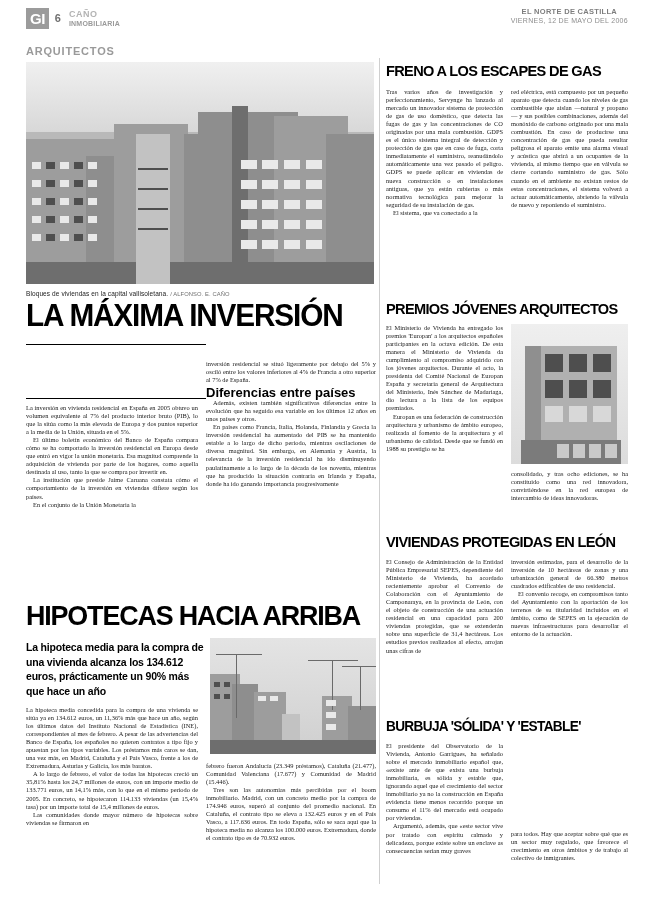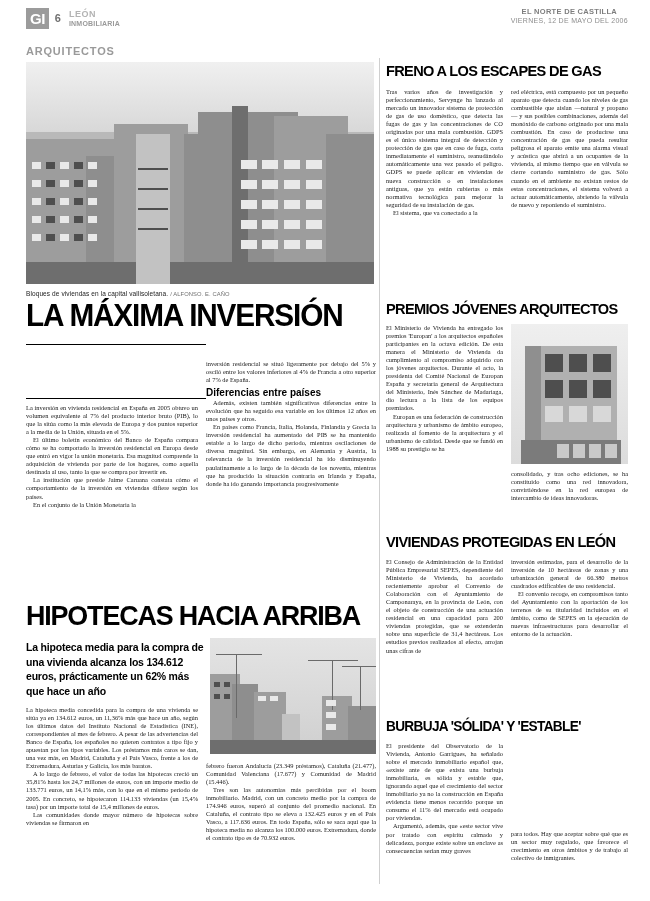--- a/index.html
+++ b/index.html
@@ -205,38 +205,38 @@
     hyphens: auto;
   }
   .col p {
     margin: 0;
     text-indent: 0;
   }
   .col p + p { text-indent: 7px; }
   .subhead {
     font-family: "Liberation Sans", sans-serif;
     font-weight: bold;
-    font-size: 10px;
+    font-size: 13px;
     line-height: 11px;
     color: #000;
     margin: 3px 0 1px 0 !important;
     text-indent: 0 !important;
   }
 </style>
 </head>
 <body>
 
 <div class="page">
 
   <div class="masthead">
     <div class="logo-block">
       <div class="logo-gi">GI</div>
       <div class="logo-page">6</div>
       <div class="logo-words">
-        <div class="logo-guia">LEÓN</div>
+        <div class="logo-guia">CAÑO</div>
         <div class="logo-inmo">INMOBILIARIA</div>
       </div>
     </div>
     <div class="masthead-right">
       <div class="mh-title">EL NORTE DE CASTILLA</div>
       <div class="mh-date">VIERNES, 12 DE MAYO DEL 2006</div>
     </div>
   </div>
 
   <div class="section-label">ARQUITECTOS</div>
@@ -342,21 +342,21 @@
 
   <div class="col" style="left:206px; top:360px; width:170px;">
     <p>inversión residencial se situó ligeramente por debajo del 5% y osciló entre los valores inferiores al 4% de Francia a otro superior al 7% de España.</p>
     <p class="subhead">Diferencias entre países</p>
     <p>Además, existen también significativas diferencias entre la evolución que ha seguido esa variable en los últimos 12 años en unos países y otros.</p>
     <p>En países como Francia, Italia, Holanda, Finlandia y Grecia la inversión residencial ha aumentado del PIB se ha mantenido estable a lo largo de dicho período, mientras oscilaciones de diversa magnitud. Sin embargo, en Alemania y Austria, la relevancia de la inversión residencial ha ido disminuyendo paulatinamente a lo largo de la década de los noventa, mientras que ha producido la situación contraria en Irlanda y España, donde ha ido ganando importancia progresivamente</p>
   </div>
 
   <h1 class="head-main" style="left:26px; top:600px; width:352px; font-size:28px;">HIPOTECAS HACIA ARRIBA</h1>
 
-  <div class="standfirst" style="left:26px; top:640px; width:178px;">La hipoteca media para la compra de una vivienda alcanza los 134.612 euros, prácticamente un 62% más que hace un año</div>
+  <div class="standfirst" style="left:26px; top:640px; width:178px;">La hipoteca media para la compra de una vivienda alcanza los 134.612 euros, prácticamente un 90% más que hace un año</div>
 
   <div class="photo" style="left:210px; top:638px; width:166px; height:116px;">
     <div class="sky" style="height:116px; background:linear-gradient(#e4e4e4,#cfcfcf);"></div>
     <div class="bld l" style="left:0px;  width:30px; height:80px;"></div>
     <div class="bld" style="left:22px; width:26px; height:70px;"></div>
     <div class="bld l" style="left:44px; width:32px; height:62px;"></div>
     <div class="bld x" style="left:72px; width:18px; height:40px;"></div>
     <div class="bld l" style="left:112px;width:30px; height:58px;"></div>
     <div class="bld" style="left:138px;width:28px; height:48px;"></div>
     <div class="bld d" style="left:0px;  width:166px;height:14px;"></div>

